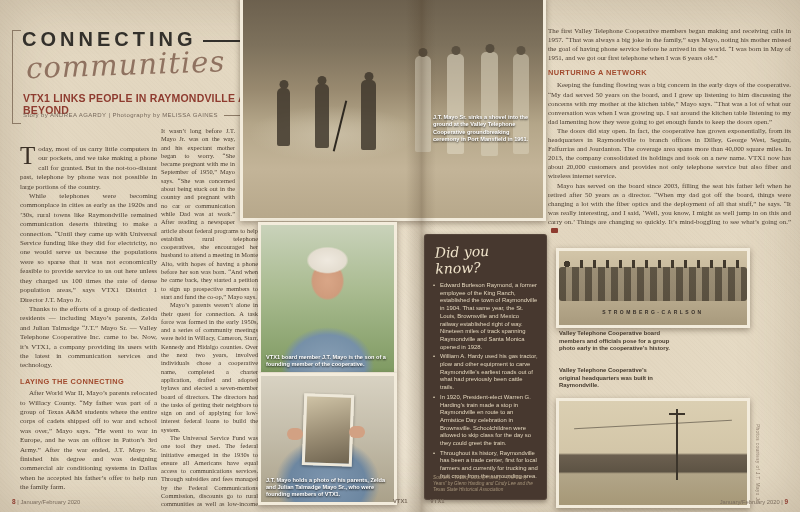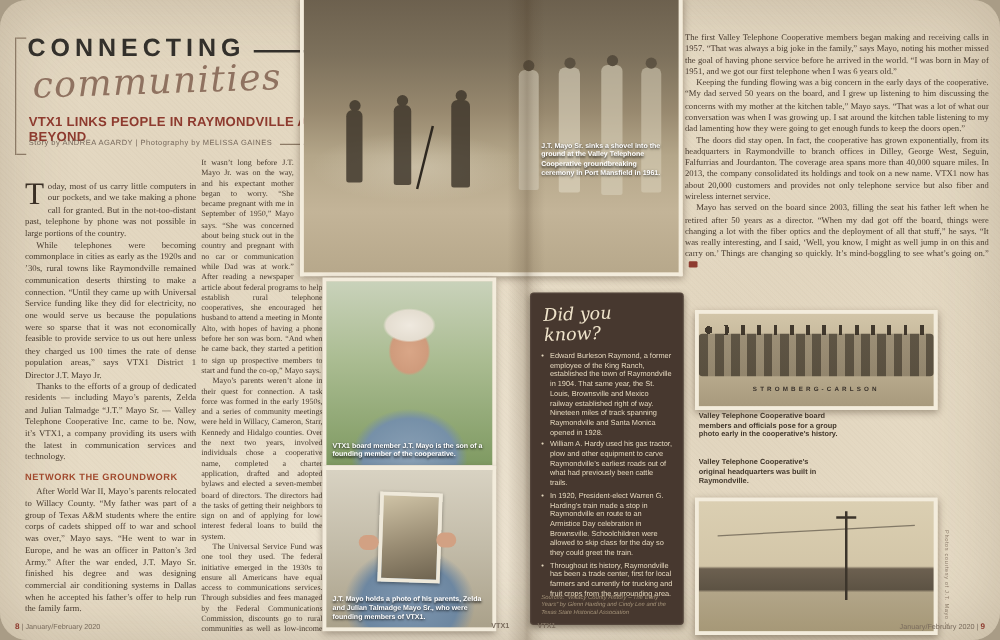--- a/index.html
+++ b/index.html
@@ -7,21 +7,20 @@
     position:relative;width:800px;height:512px;overflow:hidden;
     font-family:"Liberation Serif",serif;color:#473a2e;
     background:
       radial-gradient(circle at 18% 28%, rgba(128,98,64,.06), transparent 42%),
       radial-gradient(circle at 72% 62%, rgba(128,98,64,.07), transparent 38%),
       radial-gradient(circle at 42% 82%, rgba(255,255,255,.22), transparent 40%),
       radial-gradient(circle at 88% 14%, rgba(120,90,60,.05), transparent 30%),
       repeating-linear-gradient(45deg, rgba(90,70,45,.02) 0 1px, transparent 1px 3px),
       #e8ddc7;
     box-shadow:inset 0 0 60px rgba(92,72,48,.25);
-    border-radius:22px;
   }
   .spine{
     position:absolute;left:406px;top:0;width:30px;height:512px;z-index:40;pointer-events:none;
     background:linear-gradient(90deg, rgba(70,52,32,0) 0%, rgba(70,52,32,.18) 42%, rgba(70,52,32,.26) 52%, rgba(70,52,32,.1) 70%, rgba(70,52,32,0) 100%);
   }
   .abs{position:absolute;}
   
   .title-frame{left:12px;top:30px;width:253px;height:94px;border-left:1px solid #8c7a66;}
   .title-frame::before{content:"";position:absolute;left:0;top:0;width:8px;height:0;border-top:1px solid #8c7a66;}
   .title-frame::after{content:"";position:absolute;left:0;bottom:0;width:8px;height:0;border-bottom:1px solid #8c7a66;}
@@ -125,21 +124,21 @@
     <div class="fig" style="left:204px;top:58px;width:17px;height:100px;opacity:.55;background:#e3dcc8;"></div>
     <div class="fig" style="left:238px;top:56px;width:17px;height:104px;opacity:.6;background:#d8d0ba;"></div>
     <div class="fig" style="left:270px;top:58px;width:16px;height:100px;opacity:.5;background:#ddd5bf;"></div>
     <div class="cap">J.T. Mayo Sr. sinks a shovel into the ground at the Valley Telephone Cooperative groundbreaking ceremony in Port Mansfield in 1961.</div>
   </div>
 
   <div class="abs bodytext col1">
     <p><span class="dropcap">T</span><span>oday, most of us carry little computers in our pockets, and we take making a phone call for granted. But in the not-too-distant past, telephone by phone was not possible in large portions of the country.</span></p>
     <p>While telephones were becoming commonplace in cities as early as the 1920s and ’30s, rural towns like Raymondville remained communication deserts thirsting to make a connection. “Until they came up with Universal Service funding like they did for electricity, no one would serve us because the populations were so sparse that it was not economically feasible to provide service to us out here unless they charged us 100 times the rate of dense population areas,” says VTX1 District 1 Director J.T. Mayo Jr.</p>
     <p>Thanks to the efforts of a group of dedicated residents — including Mayo’s parents, Zelda and Julian Talmadge “J.T.” Mayo Sr. — Valley Telephone Cooperative Inc. came to be. Now, it’s VTX1, a company providing its users with the latest in communication services and technology.</p>
-    <p class="sect-head">NETWORK THE GROUNDWORK</p>
+    <p class="sect-head">LAYING THE CONNECTING</p>
     <p style="text-indent:9px;">After World War II, Mayo’s parents relocated to Willacy County. “My father was part of a group of Texas A&amp;M students where the entire corps of cadets shipped off to war and school was over,” Mayo says. “He went to war in Europe, and he was an officer in Patton’s 3rd Army.” After the war ended, J.T. Mayo Sr. finished his degree and was designing commercial air conditioning systems in Dallas when he accepted his father’s offer to help run the family farm.</p>
   </div>
 
   <div class="abs bodytext col2">
     <div class="wrap-spacer"></div>
     <p>It wasn’t long before J.T. Mayo Jr. was on the way, and his expectant mother began to worry. “She became pregnant with me in September of 1950,” Mayo says. “She was concerned about being stuck out in the country and pregnant with no car or communication while Dad was at work.” After reading a newspaper article about federal programs to help establish rural telephone cooperatives, she encouraged her husband to attend a meeting in Monte Alto, with hopes of having a phone before her son was born. “And when he came back, they started a petition to sign up prospective members to start and fund the co-op,” Mayo says.</p>
     <p>Mayo’s parents weren’t alone in their quest for connection. A task force was formed in the early 1950s, and a series of community meetings were held in Willacy, Cameron, Starr, Kennedy and Hidalgo counties. Over the next two years, involved individuals chose a cooperative name, completed a charter application, drafted and adopted bylaws and elected a seven-member board of directors. The directors had the tasks of getting their neighbors to sign on and of applying for low-interest federal loans to build the system.</p>
     <p>The Universal Service Fund was one tool they used. The federal initiative emerged in the 1930s to ensure all Americans have equal access to communications services. Through subsidies and fees managed by the Federal Communications Commission, discounts go to rural communities as well as low-income families, schools and libraries.</p>
   </div>
 
@@ -148,20 +147,21 @@
   </div>
   <div class="abs photo photo-holding">
     <div class="held-photo"></div>
     <div class="hand" style="left:26px;top:52px;"></div>
     <div class="hand" style="left:88px;top:50px;"></div>
     <div class="photo-cap-overlay">J.T. Mayo holds a photo of his parents, Zelda and Julian Talmadge Mayo Sr., who were founding members of VTX1.</div>
   </div>
 
   <div class="abs bodytext rightcol">
     <p>The first Valley Telephone Cooperative members began making and receiving calls in 1957. “That was always a big joke in the family,” says Mayo, noting his mother missed the goal of having phone service before he arrived in the world. “I was born in May of 1951, and we got our first telephone when I was 6 years old.”</p>
+    <p class="sect-head">NURTURING A NETWORK</p>
     <p style="text-indent:9px;">Keeping the funding flowing was a big concern in the early days of the cooperative. “My dad served 50 years on the board, and I grew up listening to him discussing the concerns with my mother at the kitchen table,” Mayo says. “That was a lot of what our conversation was when I was growing up. I sat around the kitchen table listening to my dad lamenting how they were going to get enough funds to keep the doors open.”</p>
     <p>The doors did stay open. In fact, the cooperative has grown exponentially, from its headquarters in Raymondville to branch offices in Dilley, George West, Seguin, Falfurrias and Jourdanton. The coverage area spans more than 40,000 square miles. In 2013, the company consolidated its holdings and took on a new name. VTX1 now has about 20,000 customers and provides not only telephone service but also fiber and wireless internet service.</p>
     <p><span>Mayo has served on the board since 2003, filling the seat his father left when he retired after 50 years as a director. “When my dad got off the board, things were changing a lot with the fiber optics and the deployment of all that stuff,” he says. “It was really interesting, and I said, ‘Well, you know, I might as well jump in on this and carry on.’ Things are changing so quickly. It’s mind-boggling to see what’s going on.”</span><span class="endmark"></span></p>
   </div>
 
   <div class="abs dyk">
     <div class="dyk-title">Did you know?</div>
     <ul>
       <li>Edward Burleson Raymond, a former employee of the King Ranch, established the town of Raymondville in 1904. That same year, the St. Louis, Brownsville and Mexico railway established right of way. Nineteen miles of track spanning Raymondville and Santa Monica opened in 1928.</li>
       <li>William A. Hardy used his gas tractor, plow and other equipment to carve Raymondville’s earliest roads out of what had previously been cattle trails.</li>

